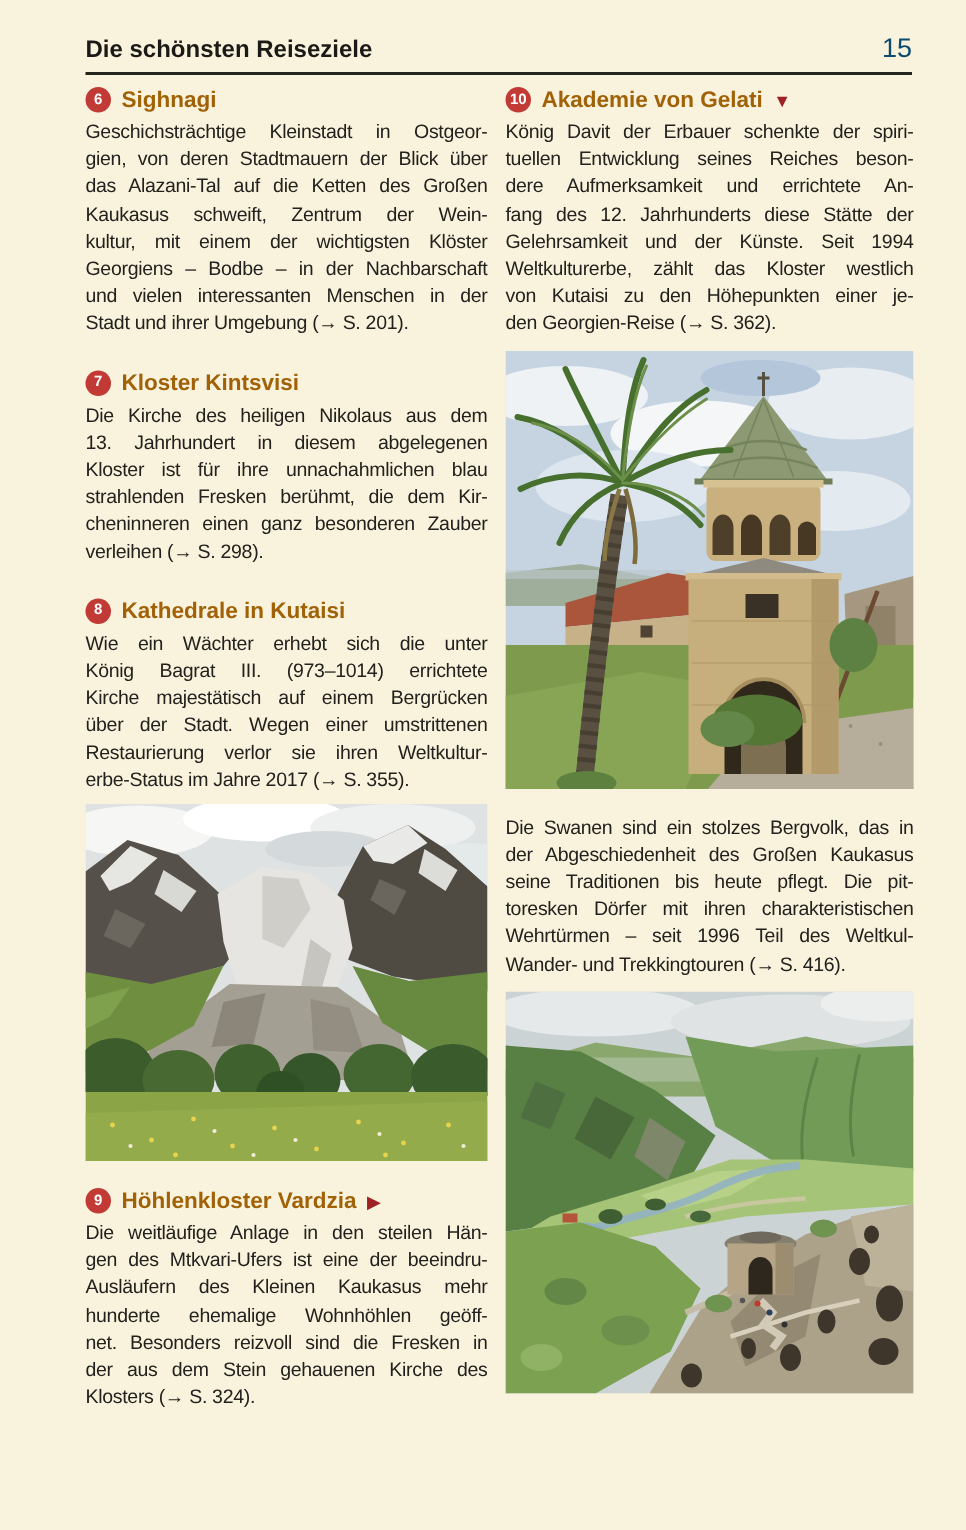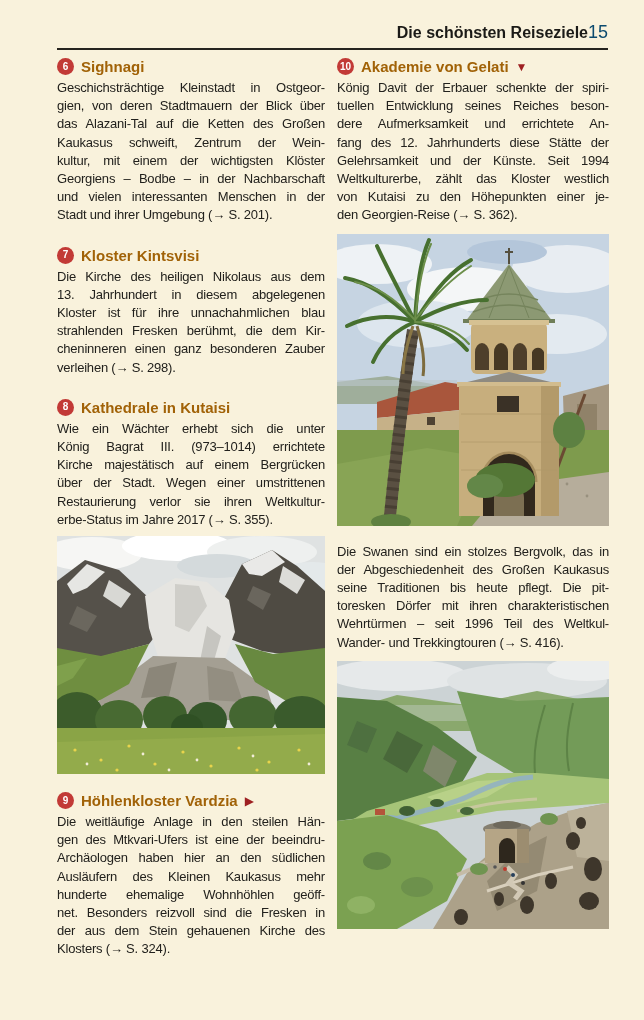--- a/index.html
+++ b/index.html
@@ -1,18 +1,18 @@
 <!DOCTYPE html>
 <html><head>
 <meta charset="utf-8">
 <style>
   html,body{margin:0;padding:0;}
   .page{position:relative;width:644px;height:1020px;background:#f9f2dc;overflow:hidden;
         font-family:"Liberation Sans",sans-serif;color:#22211d;}
-  .header{position:absolute;left:57px;top:22px;width:551px;display:flex;justify-content:flex-end;
+  .header{position:absolute;left:57px;top:22px;width:551px;display:flex;justify-content:space-between;
           align-items:baseline;border-bottom:2px solid #26241f;padding-bottom:5px;}
   .header-title{font-size:16px;font-weight:700;color:#1b1a17;}
   .page-number{font-size:18px;font-weight:400;color:#0c4a6e;}
   .col{position:absolute;top:57px;}
   .col-left{left:57px;width:268px;}
   .col-right{left:337px;width:272px;}
   .section{margin:0;}
   .mt{margin-top:21px;}
   .sec-head{display:flex;align-items:center;gap:7px;margin-bottom:3px;height:19px;}
   .badge{flex:0 0 auto;width:17px;height:17px;border-radius:50%;background:#c23a36;color:#fff;
@@ -151,21 +151,20 @@
 
     <div class="section">
       <div class="sec-head">
         <span class="badge">9</span>
         <span class="sec-title">Höhlenkloster Vardzia</span>
         <span class="sec-arrow">▶</span>
       </div>
       <div class="sec-body">
           <div class="tline">Die weitläufige Anlage in den steilen Hän-</div>
           <div class="tline">gen des Mtkvari-Ufers ist eine der beeindru-</div>
-          <div class="tline">Archäologen haben hier an den südlichen</div>
           <div class="tline">Ausläufern des Kleinen Kaukasus mehr</div>
           <div class="tline">hunderte ehemalige Wohnhöhlen geöff-</div>
           <div class="tline">net. Besonders reizvoll sind die Fresken in</div>
           <div class="tline">der aus dem Stein gehauenen Kirche des</div>
           <div class="tline last">Klosters (→ S. 324).</div>
         </div>
     </div>
 
   </div>
 

